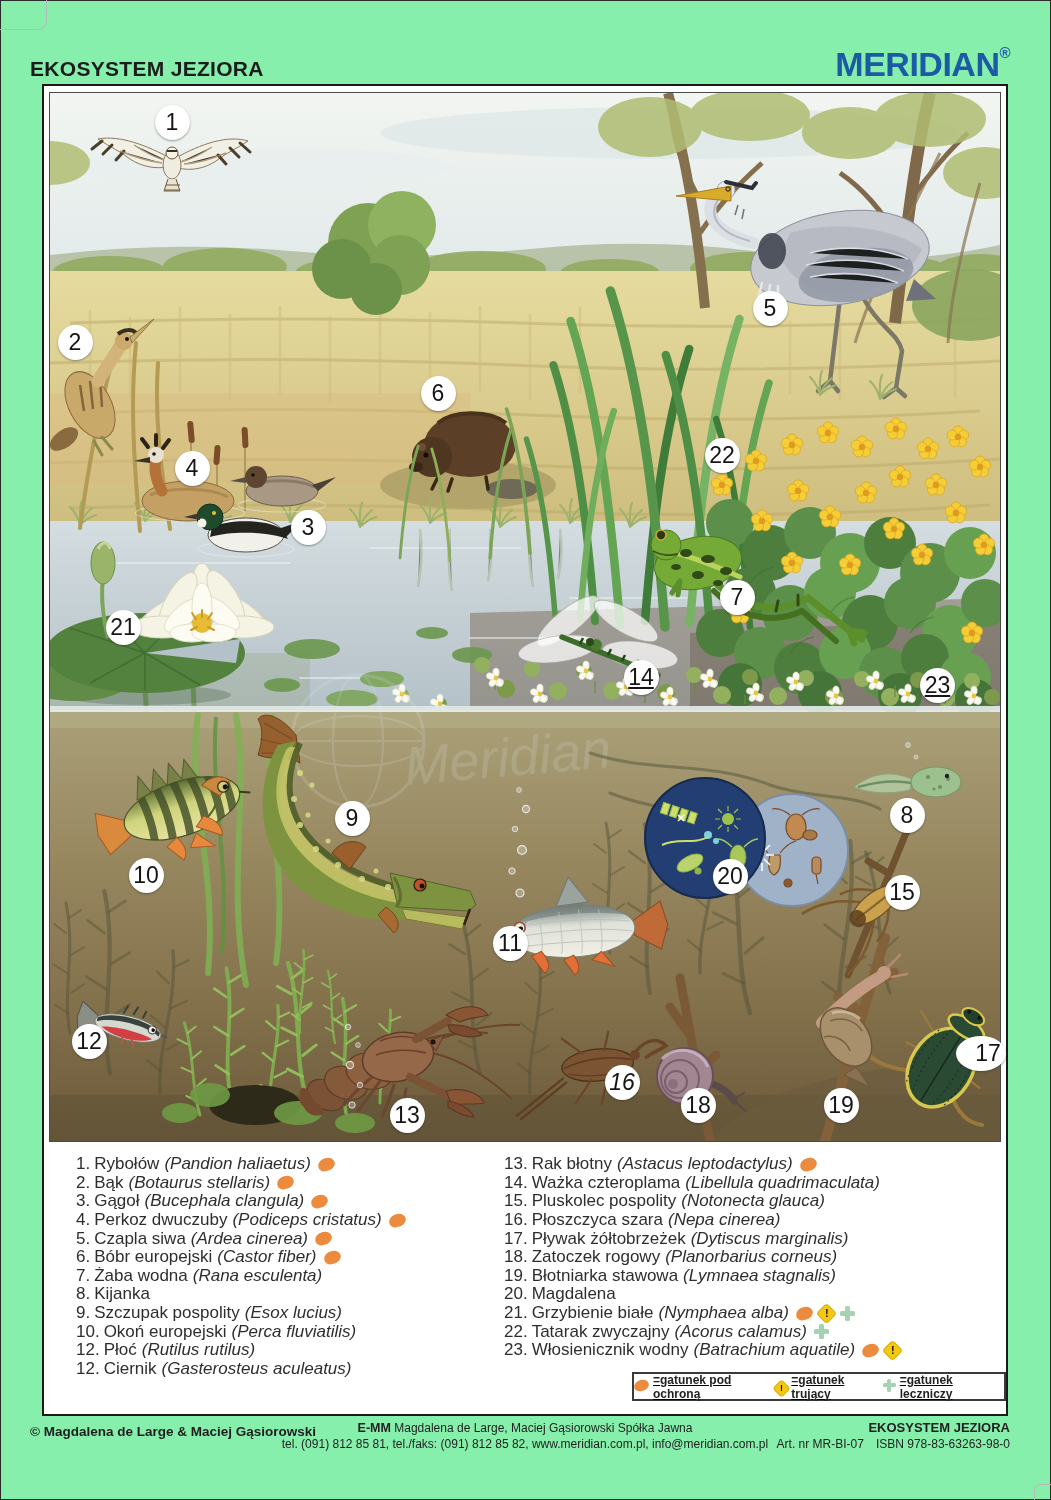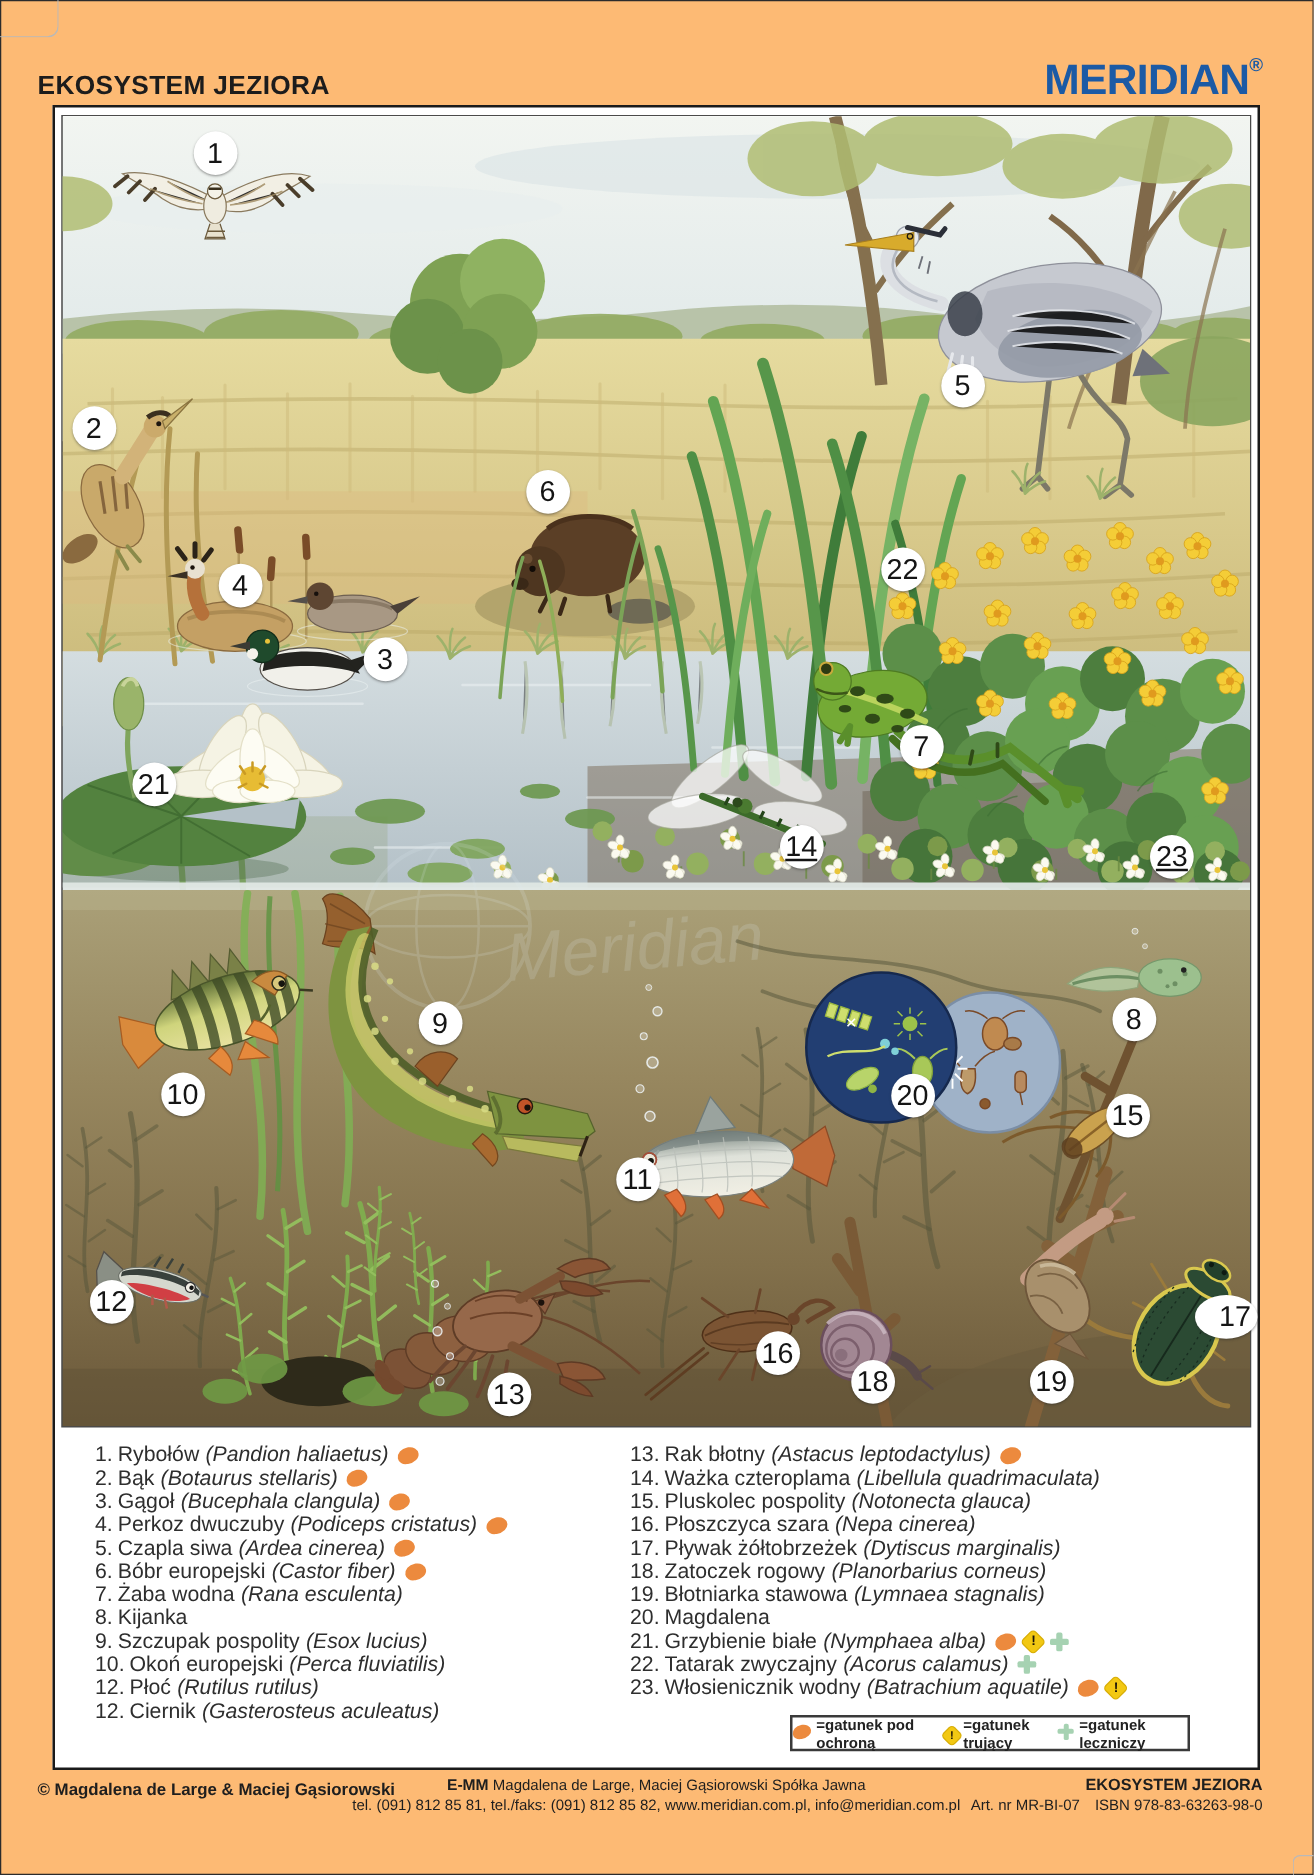--- a/index.html
+++ b/index.html
@@ -1,16 +1,16 @@
 <!DOCTYPE html>
 <html><head>
 <meta charset="utf-8">
 <style>
   html,body{margin:0;padding:0;background:#fff;}
-  .page{position:relative;width:1051px;height:1500px;background:#fdba74;overflow:hidden;
+  .page{position:relative;width:1051px;height:1500px;background:#86efac;overflow:hidden;
         font-family:"Liberation Sans",sans-serif;box-shadow:inset 0 0 0 1px #2b2b2b;}
   .cropmark{position:absolute;pointer-events:none;}
   .cropmark.tl{left:0;top:0;width:46px;height:29px;border-right:1px solid #b9b9b9;border-bottom:1px solid #b9b9b9;border-radius:0 0 9px 0;}
   .cropmark.br{left:1034px;top:1484px;width:17px;height:16px;border-left:1px solid #b9b9b9;border-top:1px solid #b9b9b9;border-radius:6px 0 0 0;}
   .hdr-title{position:absolute;left:30px;top:57px;font-size:21px;font-weight:800;color:#1c1c1c;letter-spacing:.3px;}
   .brand{position:absolute;right:41px;top:44px;font-size:34px;font-weight:800;color:#1b5aa5;letter-spacing:-.5px;}
   .brand sup{font-size:15px;vertical-align:18px;}
   .frame{position:absolute;left:42px;top:84px;width:966px;height:1332px;border:2px solid #1a1a1a;background:#fff;box-sizing:border-box;}
   .illustration{position:absolute;left:6px;top:7px;width:950px;height:1048px;box-shadow:0 0 0 1px #4a4a4a;}
   .illustration svg{display:block;}
@@ -27,22 +27,22 @@
   .li-num{margin-right:4px;}
   .li-latin{font-style:italic;margin-left:5px;}
   .sym{display:inline-flex;margin-left:7px;flex:none;}
   .sym-protected{width:17px;height:13px;background:#ec8a3e;border-radius:55% 45% 60% 40%/60% 50% 55% 45%;transform:rotate(-10deg);}
   .sym-toxic{width:13px;height:13px;background:#f2c813;transform:rotate(45deg);border-radius:2.5px;align-items:center;justify-content:center;box-shadow:0 0 0 1px #d8ae08;}
   .sym-toxic .excl{transform:rotate(-45deg);font-size:11px;font-weight:900;color:#191308;line-height:1;}
   .sym-medicinal{position:relative;width:15px;height:15px;}
   .sym-medicinal::before{content:"";position:absolute;left:5px;top:0;width:5px;height:15px;background:#a6d2b2;border-radius:1.5px;}
   .sym-medicinal::after{content:"";position:absolute;left:0;top:5px;width:15px;height:5px;background:#a6d2b2;border-radius:1.5px;}
   
-  .symbol-key{position:absolute;left:588px;top:1286px;width:320px;height:29px;border:2px solid #3a3a3a;
-              display:flex;align-items:center;justify-content:space-evenly;box-sizing:border-box;}
+  .symbol-key{position:absolute;left:588px;top:1286px;width:374px;height:29px;border:2px solid #3a3a3a;
+              display:flex;align-items:center;justify-content:space-evenly;box-sizing:border-box;text-decoration:underline;}
   .key-entry{display:flex;align-items:center;font-size:12px;font-weight:700;color:#222;}
   .key-entry .sym{margin:0 4px 0 0;}
   .key-entry .sym-protected{width:15px;height:11px;}
   .key-entry .sym-toxic{width:11px;height:11px;}
   .key-entry .sym-toxic .excl{font-size:9px;}
   .key-entry .sym-medicinal{width:13px;height:13px;}
   .key-entry .sym-medicinal::before{left:4.5px;width:4px;height:13px;}
   .key-entry .sym-medicinal::after{top:4.5px;width:13px;height:4px;}
   
   .f-left{position:absolute;left:30px;top:1424px;font-size:13.5px;font-weight:600;color:#1e1e1e;}
@@ -1036,21 +1036,21 @@
       <div class="marker" style="left: 420.5px; top: 375.5px;">6</div>
       <div class="marker" style="left: 719.5px; top: 579.5px;">7</div>
       <div class="marker" style="left: 889.5px; top: 797.5px;">8</div>
       <div class="marker" style="left: 334.5px; top: 800.5px;">9</div>
       <div class="marker" style="left: 128.5px; top: 857.5px;">10</div>
       <div class="marker" style="left: 492.5px; top: 925.5px;">11</div>
       <div class="marker" style="left: 71.5px; top: 1023.5px;">12</div>
       <div class="marker" style="left: 389.5px; top: 1097.5px;">13</div>
       <div class="marker" style="left: 623.5px; top: 659.5px; text-decoration: underline;">14</div>
       <div class="marker" style="left: 884.5px; top: 874.5px;">15</div>
-      <div class="marker" style="left: 604.5px; top: 1064.5px;">16</div>
+      <div class="marker" style="left: 604.5px; top: 1064.5px; font-style: italic;">16</div>
       <div class="marker" style="left: 955.5px; top: 1035.5px; padding-left: 15px;">17</div>
       <div class="marker" style="left: 680.5px; top: 1087.5px;">18</div>
       <div class="marker" style="left: 823.5px; top: 1087.5px;">19</div>
       <div class="marker" style="left: 712.5px; top: 859px;">20</div>
       <div class="marker" style="left: 105.5px; top: 609.5px;">21</div>
       <div class="marker" style="left: 704.5px; top: 437.5px;">22</div>
       <div class="marker" style="left: 920px; top: 667.5px; text-decoration: underline;">23</div>
     </div>
 
   <div class="f-left">© Magdalena de Large &amp; Maciej Gąsiorowski</div>

